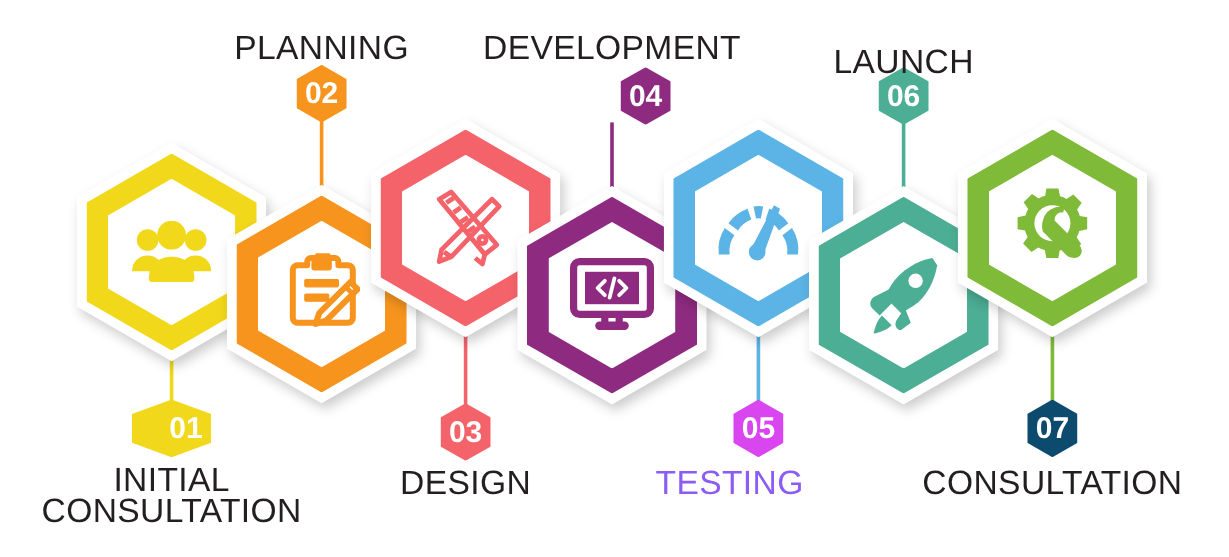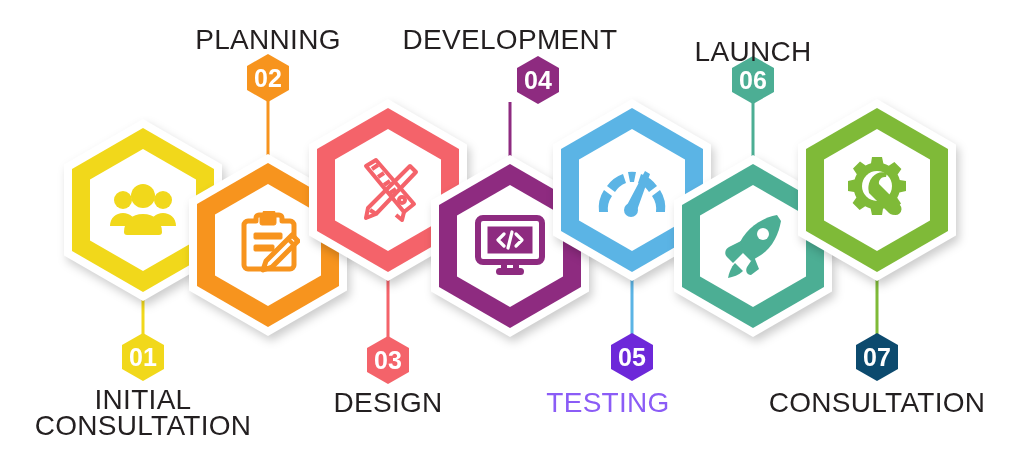--- a/index.html
+++ b/index.html
@@ -94,21 +94,21 @@
           <svg width="70" height="52" viewBox="0 0 70 52" fill="#F1D81B">
         <circle cx="15" cy="16" r="9"></circle>
         <path d="M2 42c0-8 6-13 13-13s13 5 13 13z"></path>
         <circle cx="55" cy="16" r="9"></circle>
         <path d="M42 42c0-8 6-13 13-13s13 5 13 13z"></path>
         <circle cx="35" cy="12" r="12"></circle>
         <path d="M16 48c0-11 8-18 19-18s19 7 19 18c0 2-1 3-3 3H19c-2 0-3-1-3-3z"></path>
       </svg>
         </div>
       </div>
-      <div class="badge" style="left: 143px; top: 357px; background: rgb(241, 216, 27); z-index: 30;">
+      <div class="badge" style="left: 143px; top: 357px; background: rgb(241, 216, 27); z-index: 30; padding-left: 24px;">
         <span>01</span>
       </div>
       <div class="caption" style="left: 143px; top: 387px; width: 260px; color: rgb(35, 31, 32); z-index: 40;">INITIAL
 CONSULTATION</div>
     </div>
     <div class="step">
       <div class="connector" style="left: 268px; top: 100px; height: 56px; background: rgb(247, 148, 30);"></div>
       <div class="hexwrap" style="left: 268px; top: 245px; z-index: 12;">
         <div class="hex-outer"></div>
         <div class="hex-color" style="background:#F7941E"></div>
@@ -183,21 +183,21 @@
         <path d="M6 50 A33 33 0 0 1 11 28 L19 34 A23 23 0 0 0 15 50 Z"></path>
         <path d="M14 24 A33 33 0 0 1 30 12 L33 21 A23 23 0 0 0 22 30 Z"></path>
         <path d="M35 10 A33 33 0 0 1 43 10 L41 20 A23 23 0 0 0 37 20 Z"></path>
         <path d="M48 12 A33 33 0 0 1 64 24 L56 30 A23 23 0 0 0 45 21 Z"></path>
         <path d="M67 28 A33 33 0 0 1 72 50 L63 50 A23 23 0 0 0 59 34 Z"></path>
         <path d="M52 9 L33 45 a6 6 0 0 0 10 6 L57 12 Z"></path>
         <circle cx="38" cy="48" r="7"></circle>
       </svg>
         </div>
       </div>
-      <div class="badge" style="left: 632px; top: 357px; background: #6d28d9; z-index: 30;">
+      <div class="badge" style="left: 632px; top: 357px; background: #d946ef; z-index: 30;">
         <span>05</span>
       </div>
       <div class="caption" style="left: 608px; top: 390px; width: 220px; color: #8b5cf6; z-index: 40;">TESTING</div>
     </div>
     <div class="step">
       <div class="connector" style="left: 753px; top: 102px; height: 56px; background: rgb(76, 174, 148);"></div>
       <div class="hexwrap" style="left: 753px; top: 246px; z-index: 16;">
         <div class="hex-outer"></div>
         <div class="hex-color" style="background:#4CAE94"></div>
         <div class="hex-inner"></div>

